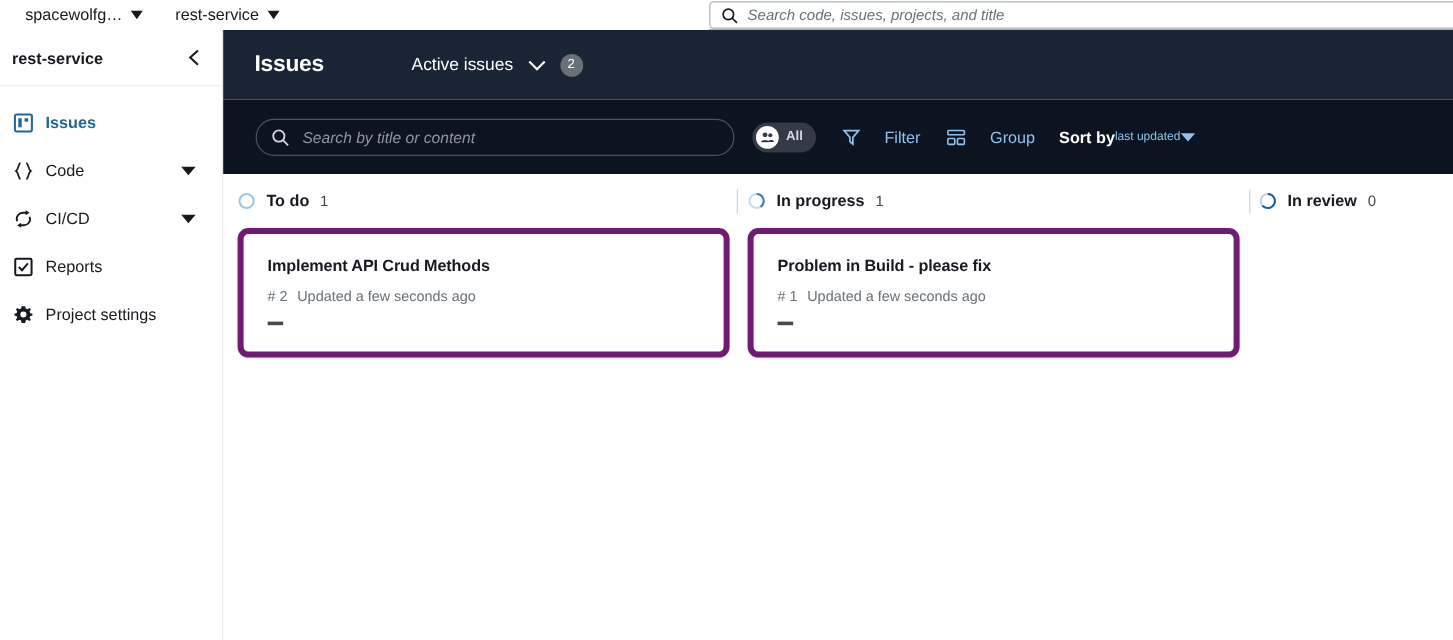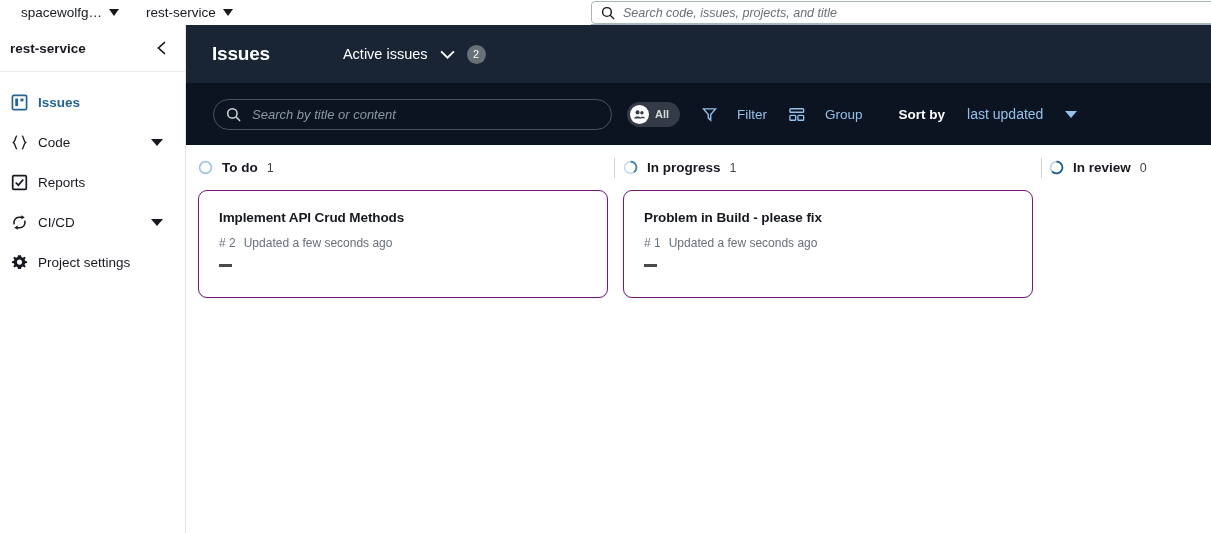--- a/index.html
+++ b/index.html
@@ -159,25 +159,25 @@
   }
   .pill-label {
     font-size: 11px; color: #d5dbdb; font-weight: bold;
   }
   .tb-btn {
     display: flex; align-items: flex-end; gap: 20px;
     cursor: pointer; margin-left: 22px;
   }
   .tb-label { font-size: 13.5px; color: #93c1ec; }
   .sortby {
-    display: flex; align-items: center; gap: 22px;
-    margin-left: 36px;
+    display: flex; align-items: center; gap: 0;
+    margin-left: 20px;
   }
   .sort-static { font-size: 13.5px; color: #ffffff; font-weight: bold; }
-  .sort-value { font-size: 14px; color: #93c1ec; cursor: pointer; }
+  .sort-value { font-size: 10px; color: #93c1ec; cursor: pointer; }
   .caret-blue {
     width: 0; height: 0;
     border-left: 6px solid transparent;
     border-right: 6px solid transparent;
     border-top: 7.5px solid #93c1ec;
     cursor: pointer;
   }
 
   
   .board {
@@ -190,21 +190,21 @@
   }
   .col-name { font-size: 13.5px; font-weight: bold; color: #16191f; }
   .col-count { font-size: 12.5px; color: #414750; }
   .col-divider {
     position: absolute; width: 1px; height: 20px;
     background: #ccd1d6; top: 13px;
   }
   .card {
     width: 410px; height: 108px;
     background: #ffffff;
-    border: 1px solid #701a75;
+    border: 5px solid #701a75;
     border-radius: 9px;
     box-shadow: 0 1px 2px rgba(0,0,0,.07);
     padding: 19px 20px 0 20px;
   }
   .card-title {
     font-size: 13.5px; font-weight: bold; color: #16191f;
     letter-spacing: -.1px;
   }
   .card-meta {
     margin-top: 11px;
@@ -272,38 +272,38 @@
           <path d="M11.5 2 C13.5 2 13 7.5 15.5 9 C13 10.5 13.5 16 11.5 16" fill="none" stroke="#16191f" stroke-width="1.5"></path>
         </svg>
       </span>
       <span class="nav-label">Code</span>
       <span class="nav-caret"></span>
     </div>
 
     <div class="nav-item">
       <span class="nav-ic">
         <svg width="17" height="17" viewBox="0 0 18 18">
-          <rect x="1.8" y="1.8" width="14.4" height="14.4" rx="1.2" fill="none" stroke="#16191f" stroke-width="1.8"></rect>
-          <polyline points="5,9 7.8,11.8 13,5.8" fill="none" stroke="#16191f" stroke-width="1.8"></polyline>
-        </svg>
-      </span>
-      <span class="nav-label">Reports</span>
-    </div>
-
-    <div class="nav-item">
-      <span class="nav-ic">
-        <svg width="17" height="17" viewBox="0 0 18 18">
           <path d="M3.5 11 A5.5 5.5 0 0 1 9 3.5 L12 3.5" fill="none" stroke="#16191f" stroke-width="1.6"></path>
           <polygon points="11,1.2 14.5,3.5 11,5.8" fill="#16191f"></polygon>
           <path d="M14.5 7 A5.5 5.5 0 0 1 9 14.5 L6 14.5" fill="none" stroke="#16191f" stroke-width="1.6"></path>
           <polygon points="7,12.2 3.5,14.5 7,16.8" fill="#16191f"></polygon>
         </svg>
       </span>
       <span class="nav-label">CI/CD</span>
       <span class="nav-caret"></span>
+    </div>
+
+    <div class="nav-item">
+      <span class="nav-ic">
+        <svg width="17" height="17" viewBox="0 0 18 18">
+          <rect x="1.8" y="1.8" width="14.4" height="14.4" rx="1.2" fill="none" stroke="#16191f" stroke-width="1.8"></rect>
+          <polyline points="5,9 7.8,11.8 13,5.8" fill="none" stroke="#16191f" stroke-width="1.8"></polyline>
+        </svg>
+      </span>
+      <span class="nav-label">Reports</span>
     </div>
 
     <div class="nav-item">
       <span class="nav-ic">
         <svg width="17" height="17" viewBox="0 0 18 18">
           <path d="M9 1.2 L10.6 1.2 L11 3.3 L12.6 4 L14.4 2.9 L15.6 4.1 L14.4 5.9 L15.1 7.4 L17 7.8 L17 9.4 L15.1 9.8 L14.4 11.3 L15.6 13.1 L14.4 14.3 L12.6 13.2 L11 13.9 L10.6 16 L9 16 L7.4 16 L7 13.9 L5.4 13.2 L3.6 14.3 L2.4 13.1 L3.6 11.3 L2.9 9.8 L1 9.4 L1 7.8 L2.9 7.4 L3.6 5.9 L2.4 4.1 L3.6 2.9 L5.4 4 L7 3.3 L7.4 1.2 Z" fill="#16191f"></path>
           <circle cx="9" cy="8.6" r="2.7" fill="#ffffff"></circle>
         </svg>
       </span>
       <span class="nav-label">Project settings</span>

